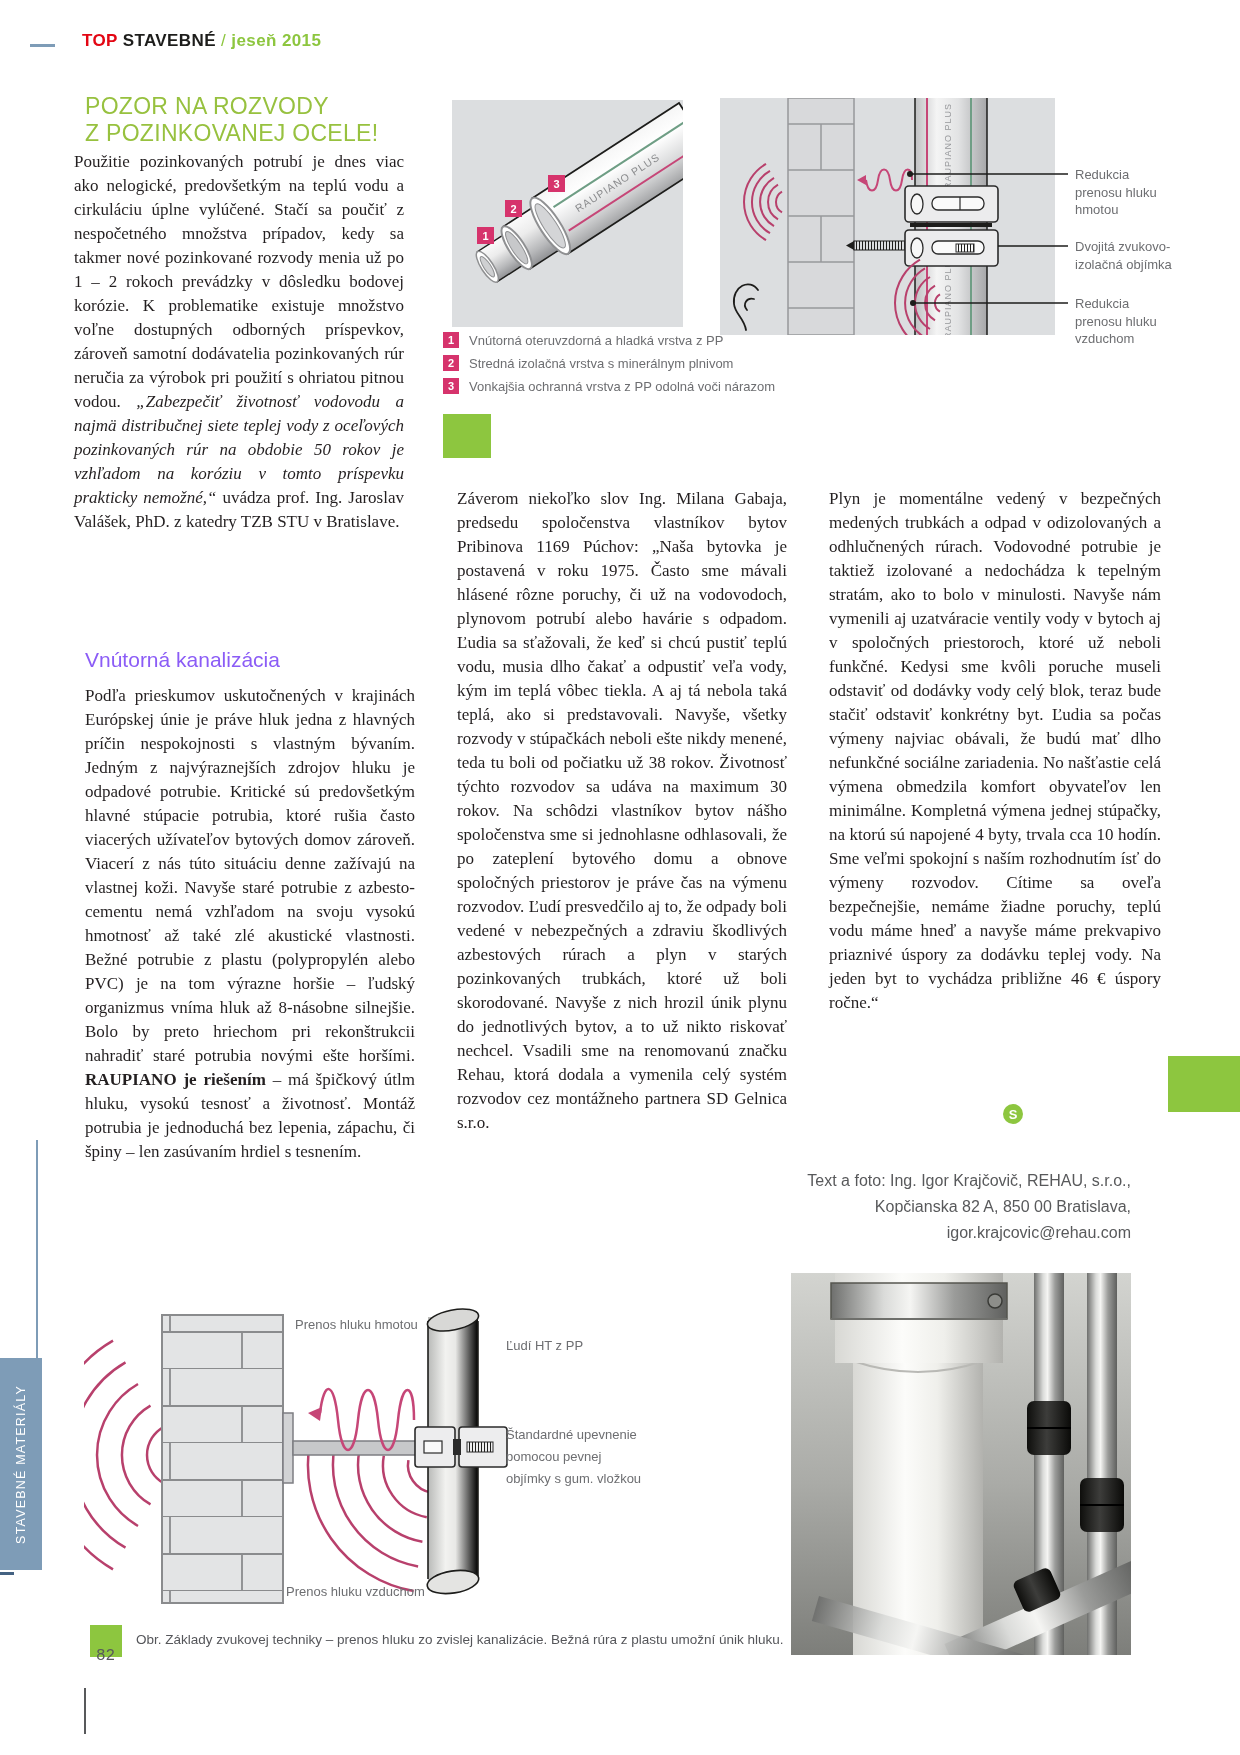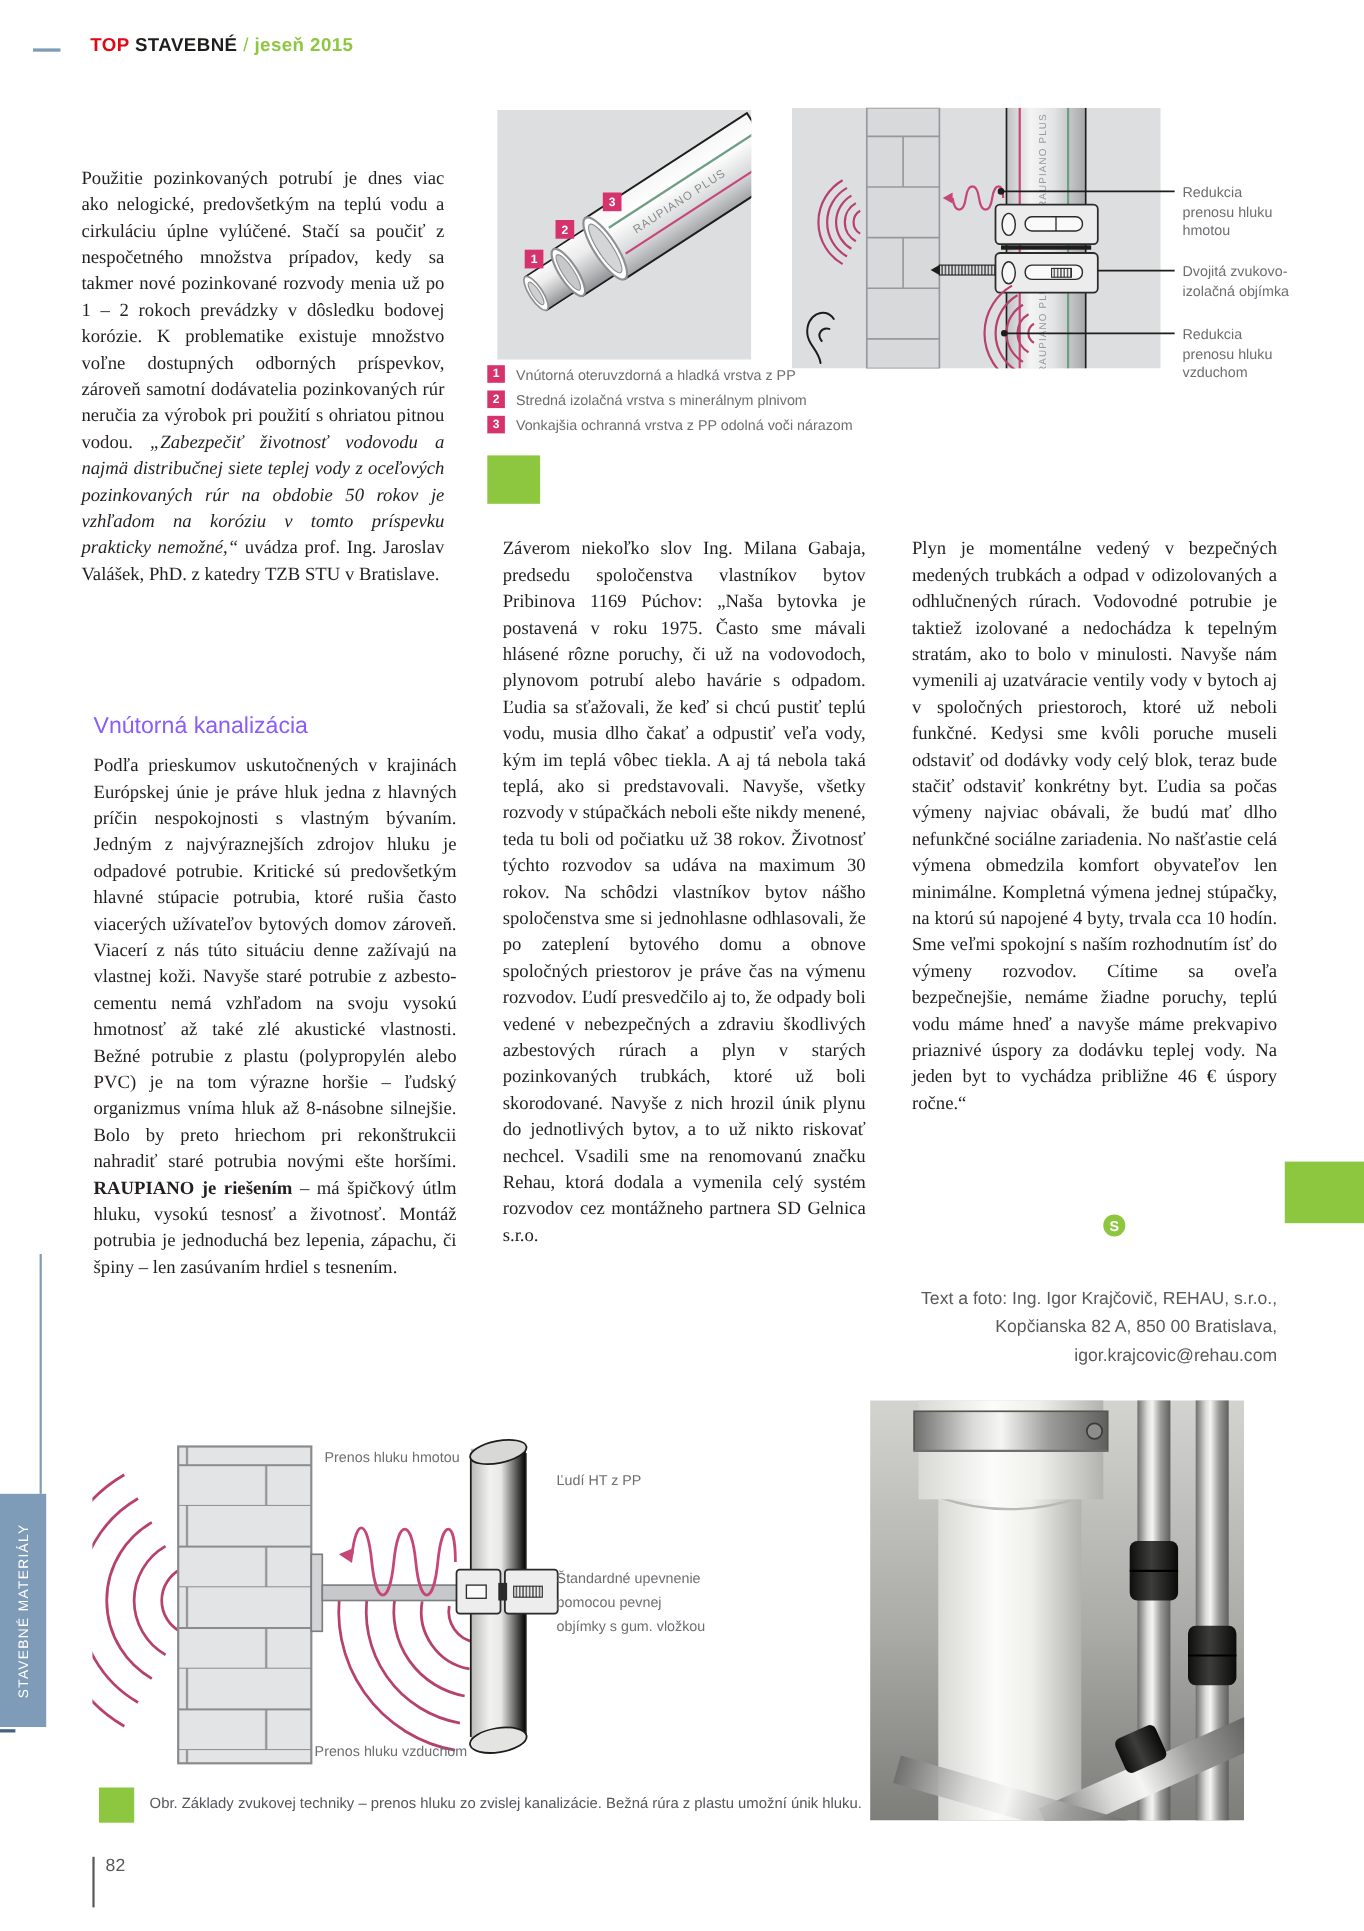--- a/index.html
+++ b/index.html
@@ -37,20 +37,24 @@
 <div class="page">
 
   <div class="abs" style="left:30px;top:44px;width:25px;height:3px;background:#7e9cb7;"></div>
   <div class="abs hdr" style="left:57px;top:31px;">
     <span class="red">TOP</span>
     <span>STAVEBNÉ</span>
     <span class="sep">/</span>
     <span class="grn">jeseň 2015</span>
   </div>
 
+  <div class="abs h1" style="left:85px;top:93px;width:340px;">
+    <div>POZOR NA ROZVODY</div>
+    <div>Z POZINKOVANEJ OCELE!</div>
+  </div>
 
   <div class="abs serif" style="left:74px;top:150px;width:330px;">
     <span>Použitie pozinkovaných potrubí je dnes viac ako nelogické, predovšetkým na teplú vodu a cirkuláciu úplne vylúčené. Stačí sa poučiť z nespočetného množstva prípadov, kedy sa takmer nové pozinkované rozvody menia už po 1 – 2 rokoch prevádzky v dôsledku bodovej korózie. K problematike existuje množstvo voľne dostupných odborných príspevkov, zároveň samotní dodávatelia pozinkovaných rúr neručia za výrobok pri použití s ohriatou pitnou vodou. </span><span class="i">„Zabezpečiť životnosť vodovodu a najmä distribučnej siete teplej vody z oceľových pozinkovaných rúr na obdobie 50 rokov je vzhľadom na koróziu v tomto príspevku prakticky nemožné,“ </span><span>uvádza prof. Ing. Jaroslav Valášek, PhD. z katedry TZB STU v Bratislave.</span>
   </div>
 
   <div class="abs h2" style="left:85px;top:648px;">Vnútorná kanalizácia</div>
 
   <div class="abs serif" style="left:85px;top:684px;width:330px;">
     <span>Podľa prieskumov uskutočnených v krajinách Európskej únie je práve hluk jedna z hlavných príčin nespokojnosti s vlastným bývaním. Jedným z najvýraznejších zdrojov hluku je odpadové potrubie. Kritické sú predovšetkým hlavné stúpacie potrubia, ktoré rušia často viacerých užívateľov bytových domov zároveň. Viacerí z nás túto situáciu denne zažívajú na vlastnej koži. Navyše staré potrubie z azbesto-cementu nemá vzhľadom na svoju vysokú hmotnosť až také zlé akustické vlastnosti. Bežné potrubie z plastu (polypropylén alebo PVC) je na tom výrazne horšie – ľudský organizmus vníma hluk až 8-násobne silnejšie. Bolo by preto hriechom pri rekonštrukcii nahradiť staré potrubia novými ešte horšími. </span><span class="b">RAUPIANO je riešením</span><span> – má špičkový útlm hluku, vysokú tesnosť a životnosť. Montáž potrubia je jednoduchá bez lepenia, zápachu, či špiny – len zasúvaním hrdiel s tesnením.</span>
   </div>
@@ -206,21 +210,21 @@
   <div class="abs lbl" style="left:1075px;top:295px;width:150px;">Redukcia
 prenosu hluku
 vzduchom</div>
 
   <div class="abs gsq" style="left:443px;top:414px;width:48px;height:44px;"></div>
 
   <div class="abs serif" style="left:457px;top:487px;width:330px;">Záverom niekoľko slov Ing. Milana Gabaja, predsedu spoločenstva vlastníkov bytov Pribinova 1169 Púchov: „Naša bytovka je postavená v roku 1975. Často sme mávali hlásené rôzne poruchy, či už na vodovodoch, plynovom potrubí alebo havárie s odpadom. Ľudia sa sťažovali, že keď si chcú pustiť teplú vodu, musia dlho čakať a odpustiť veľa vody, kým im teplá vôbec tiekla. A aj tá nebola taká teplá, ako si predstavovali. Navyše, všetky rozvody v stúpačkách neboli ešte nikdy menené, teda tu boli od počiatku už 38 rokov. Životnosť týchto rozvodov sa udáva na maximum 30 rokov. Na schôdzi vlastníkov bytov nášho spoločenstva sme si jednohlasne odhlasovali, že po zateplení bytového domu a obnove spoločných priestorov je práve čas na výmenu rozvodov. Ľudí presvedčilo aj to, že odpady boli vedené v nebezpečných a zdraviu škodlivých azbestových rúrach a plyn v starých pozinkovaných trubkách, ktoré už boli skorodované. Navyše z nich hrozil únik plynu do jednotlivých bytov, a to už nikto riskovať nechcel. Vsadili sme na renomovanú značku Rehau, ktorá dodala a vymenila celý systém rozvodov cez montážneho partnera SD Gelnica s.r.o.</div>
   <div class="abs serif" style="left:829px;top:487px;width:332px;">Plyn je momentálne vedený v bezpečných medených trubkách a odpad v odizolovaných a odhlučnených rúrach. Vodovodné potrubie je taktiež izolované a nedochádza k tepelným stratám, ako to bolo v minulosti. Navyše nám vymenili aj uzatváracie ventily vody v bytoch aj v spoločných priestoroch, ktoré už neboli funkčné. Kedysi sme kvôli poruche museli odstaviť od dodávky vody celý blok, teraz bude stačiť odstaviť konkrétny byt. Ľudia sa počas výmeny najviac obávali, že budú mať dlho nefunkčné sociálne zariadenia. No našťastie celá výmena obmedzila komfort obyvateľov len minimálne. Kompletná výmena jednej stúpačky, na ktorú sú napojené 4 byty, trvala cca 10 hodín. Sme veľmi spokojní s naším rozhodnutím ísť do výmeny rozvodov. Cítime sa oveľa bezpečnejšie, nemáme žiadne poruchy, teplú vodu máme hneď a navyše máme prekvapivo priaznivé úspory za dodávku teplej vody. Na jeden byt to vychádza približne 46 € úspory ročne.“</div>
   <div class="abs badge" style="left:1003px;top:1104px;">S</div>
 
-  <div class="abs contact" style="left:700px;top:1168px;width:461px;">
+  <div class="abs contact" style="left:670px;top:1168px;width:461px;">
     <div>Text a foto: Ing. Igor Krajčovič, REHAU, s.r.o.,</div>
     <div>Kopčianska 82 A, 850 00 Bratislava,</div>
     <div>igor.krajcovic@rehau.com</div>
   </div>
 
   <div class="abs gsq" style="left:1168px;top:1056px;width:72px;height:56px;"></div>
 
   <svg class="abs" style="left:84px;top:1295px;" width="640" height="318" viewBox="0 0 640 318">
     <defs>
       <linearGradient id="pipeH2" x1="0" y1="0" x2="1" y2="0">
@@ -346,15 +350,15 @@
     </g>
   </svg>
 
   <div class="abs" style="left:36px;top:1140px;width:2px;height:218px;background:#7e9cb7;"></div>
   <div class="abs tab" style="left:0px;top:1358px;width:42px;height:212px;">
     <span>STAVEBNÉ MATERIÁLY</span>
   </div>
   <div class="abs" style="left:0px;top:1572px;width:14px;height:3px;background:#446282;"></div>
 
   <div class="abs" style="left:84px;top:1688px;width:2px;height:46px;background:#58595b;"></div>
-  <div class="abs pagenum" style="left:96px;top:1688px;">82</div>
+  <div class="abs pagenum" style="left:96px;top:1647px;font-family:Liberation Mono, monospace;">82</div>
 
 </div>
 
 </body></html>

